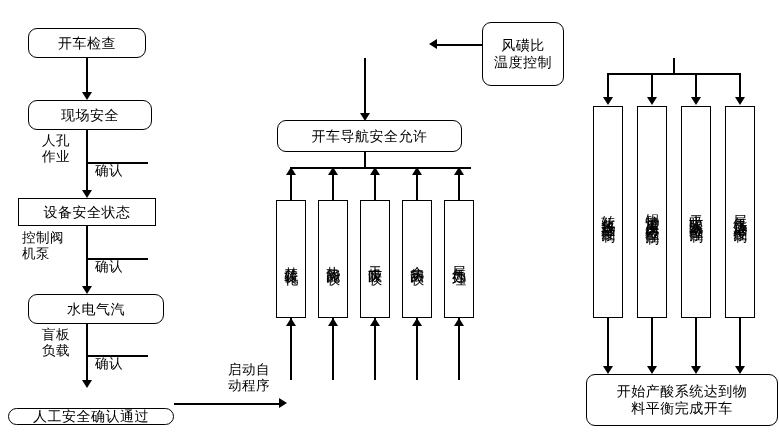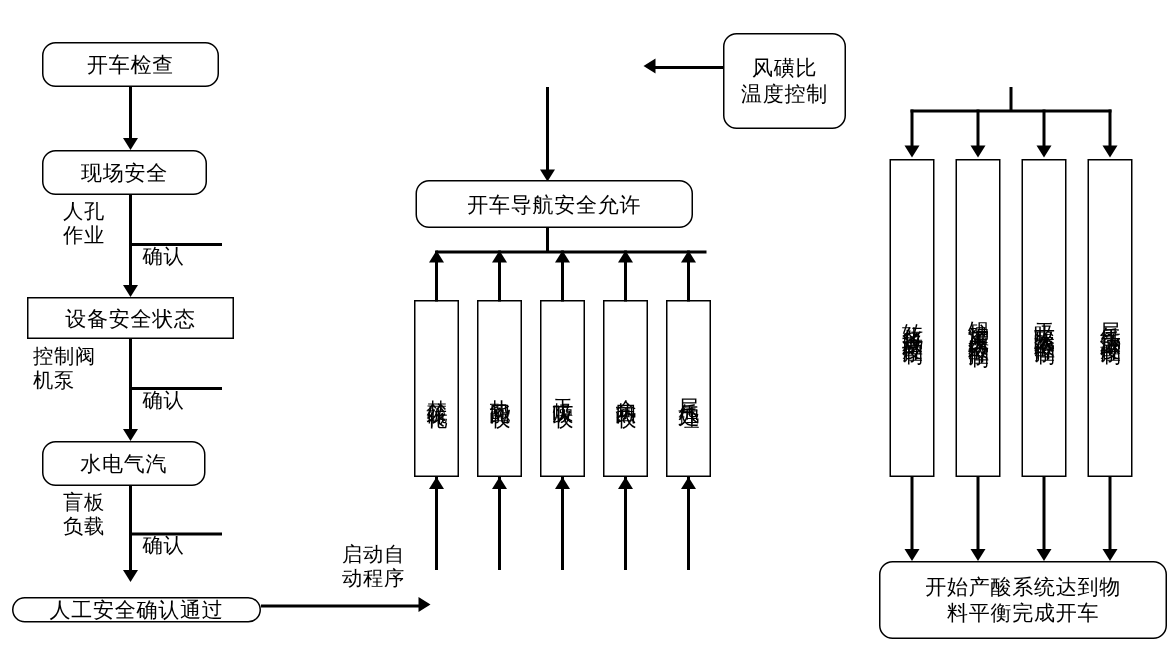--- a/index.html
+++ b/index.html
@@ -28,51 +28,51 @@
 </head>
 <body>
 
 <div id="canvas">
 
   <div class="node round" style="left:28px;top:28px;width:118px;height:30px;">开车检查</div>
 
   <div class="ln vln" style="left:86px;top:58px;height:36px;"></div>
   <div class="arrow down" style="left:82px;top:92px;"></div>
 
-  <div class="node round" style="left:28px;top:100px;width:110px;height:30px;">现场安全</div>
+  <div class="node round" style="left:28px;top:100px;width:124px;height:30px;">现场安全</div>
 
   <div class="lbl" style="left:42px;top:133px;">人孔
 作业</div>
   <div class="ln hln" style="left:86px;top:162px;width:62px;"></div>
   <div class="lbl" style="left:95px;top:163px;">确认</div>
 
   <div class="ln vln" style="left:86px;top:130px;height:62px;"></div>
   <div class="arrow down" style="left:82px;top:190px;"></div>
 
   <div class="node" style="left:18px;top:198px;width:138px;height:28px;">设备安全状态</div>
 
   <div class="lbl" style="left:22px;top:230px;">控制阀
 机泵</div>
   <div class="ln hln" style="left:86px;top:258px;width:62px;"></div>
   <div class="lbl" style="left:95px;top:259px;">确认</div>
 
   <div class="ln vln" style="left:86px;top:226px;height:62px;"></div>
   <div class="arrow down" style="left:82px;top:286px;"></div>
 
-  <div class="node round" style="left:28px;top:294px;width:109px;height:30px;">水电气汽</div>
+  <div class="node round" style="left:28px;top:294px;width:136px;height:30px;">水电气汽</div>
 
   <div class="lbl" style="left:42px;top:327px;">盲板
 负载</div>
   <div class="ln hln" style="left:86px;top:355px;width:62px;"></div>
   <div class="lbl" style="left:95px;top:356px;">确认</div>
 
   <div class="ln vln" style="left:86px;top:324px;height:58px;"></div>
   <div class="arrow down" style="left:82px;top:380px;"></div>
 
-  <div class="node round" style="left:8px;top:398px;width:166px;height:17px;">人工安全确认通过</div>
+  <div class="node round" style="left:8px;top:408px;width:166px;height:17px;">人工安全确认通过</div>
 
   <div class="ln hln" style="left:174px;top:403px;width:108px;"></div>
   <div class="arrow right" style="left:279px;top:398px;"></div>
   <div class="lbl" style="left:190px;top:362px;text-align:center;margin-left:38px;">启动自
 动程序</div>
 
 
   <div class="ln vln" style="left:364px;top:58px;height:58px;"></div>
   <div class="arrow down" style="left:360px;top:113px;"></div>
 

